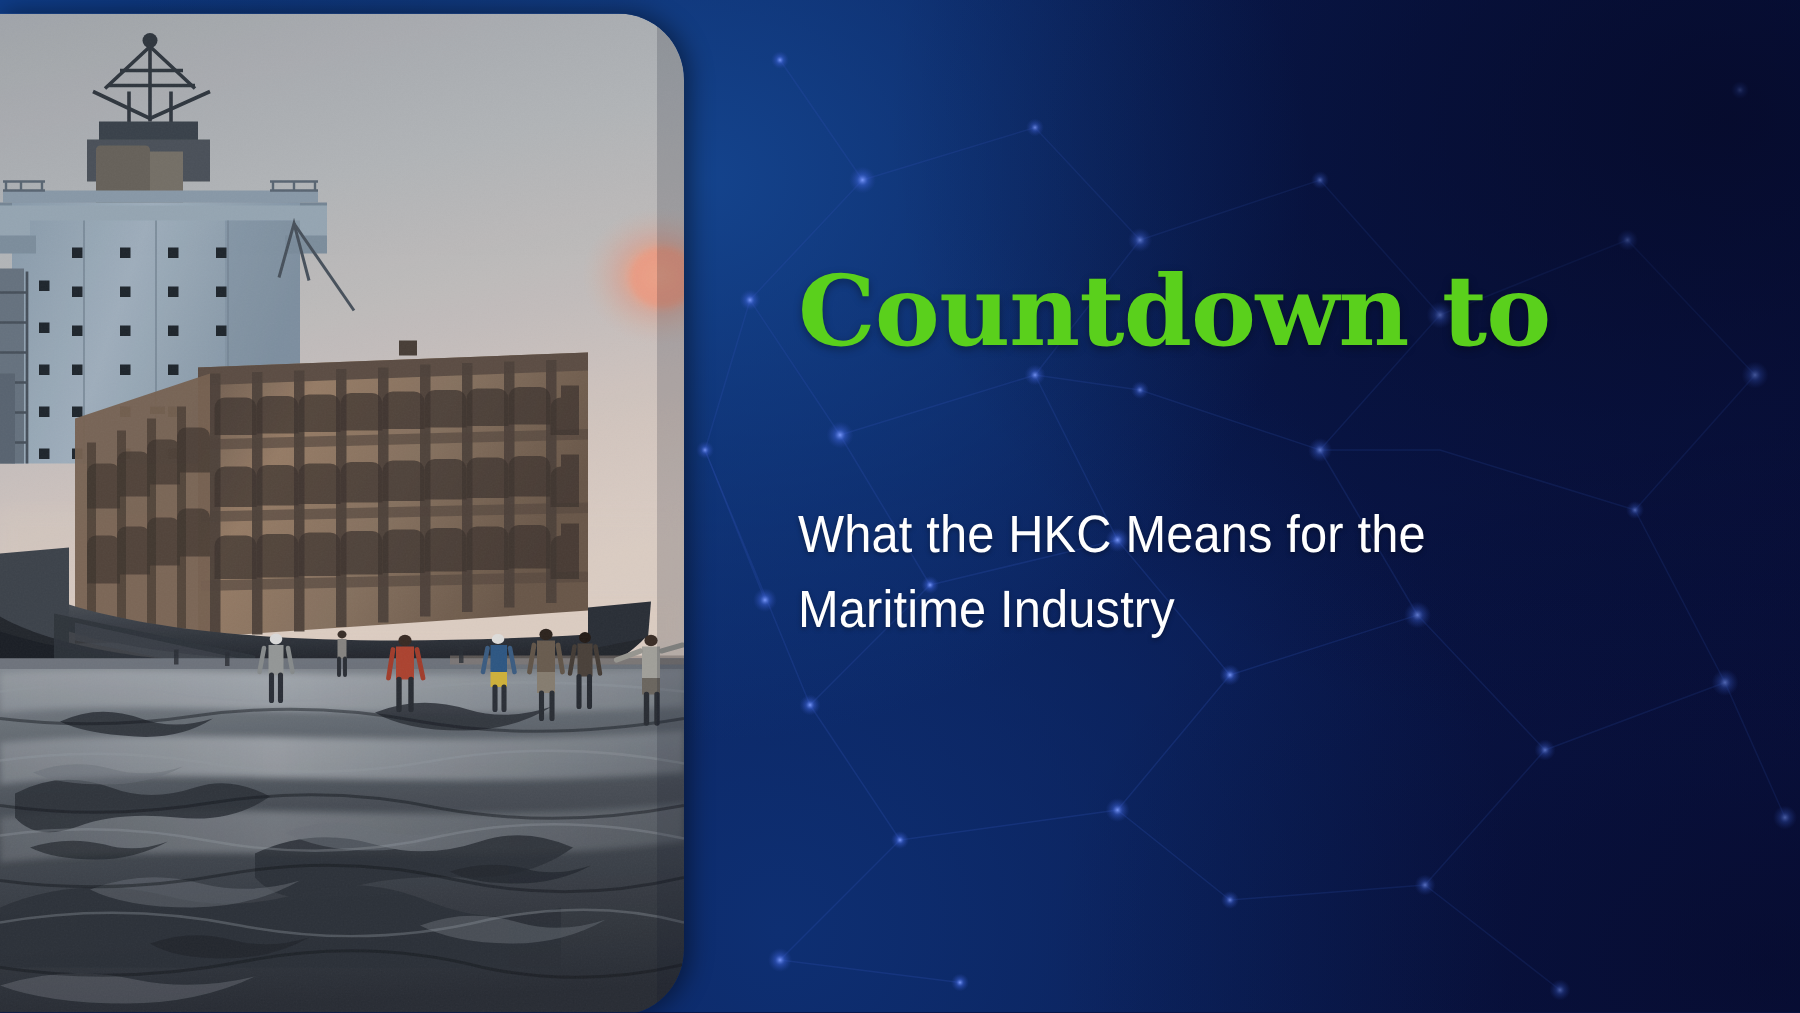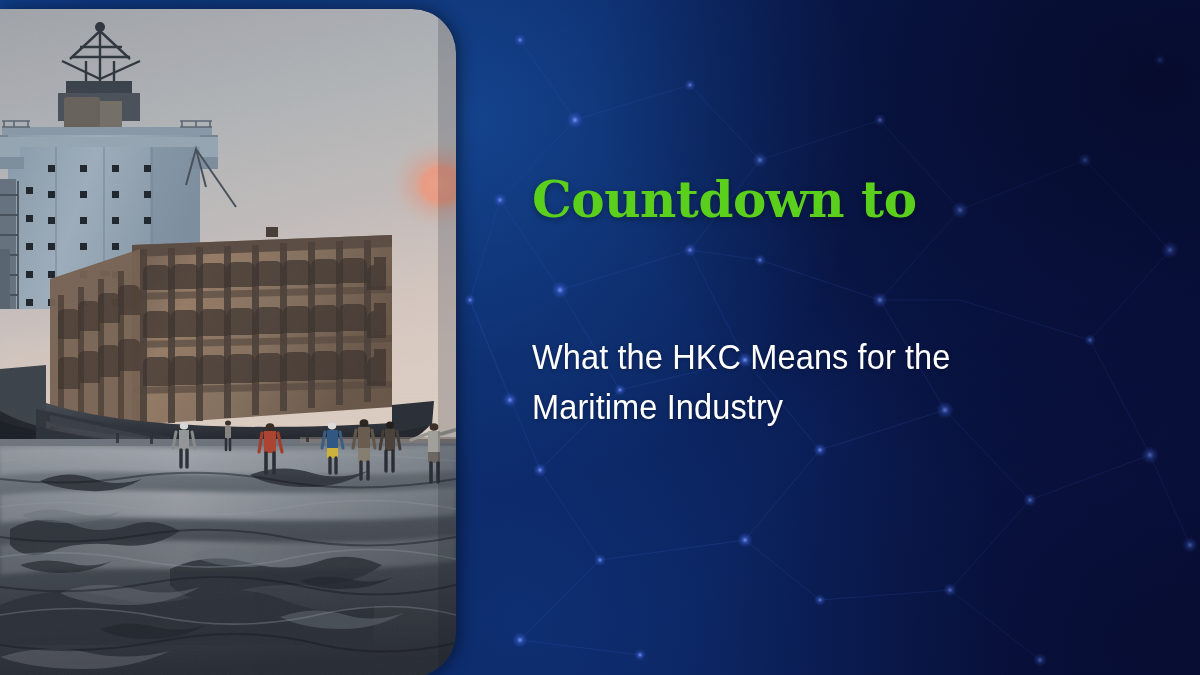--- a/index.html
+++ b/index.html
@@ -50,21 +50,21 @@
     position:absolute;
     left:532px; top:0;
     width:600px; height:675px;
   }
   .headline {
     position:absolute;
     left:0; top:172px;
     width:520px;
     font-family:"DejaVu Serif","Liberation Serif", serif;
     font-weight:700;
-    font-size:50px;
+    font-size:65px;
     line-height:1.13;
     color:#5ad01c;
     letter-spacing:-0.5px;
     text-shadow:0 2px 6px rgba(0,0,0,0.35);
   }
   .subhead {
     position:absolute;
     left:0; top:332px;
     width:520px;
     font-family:"Liberation Sans","DejaVu Sans", sans-serif;

